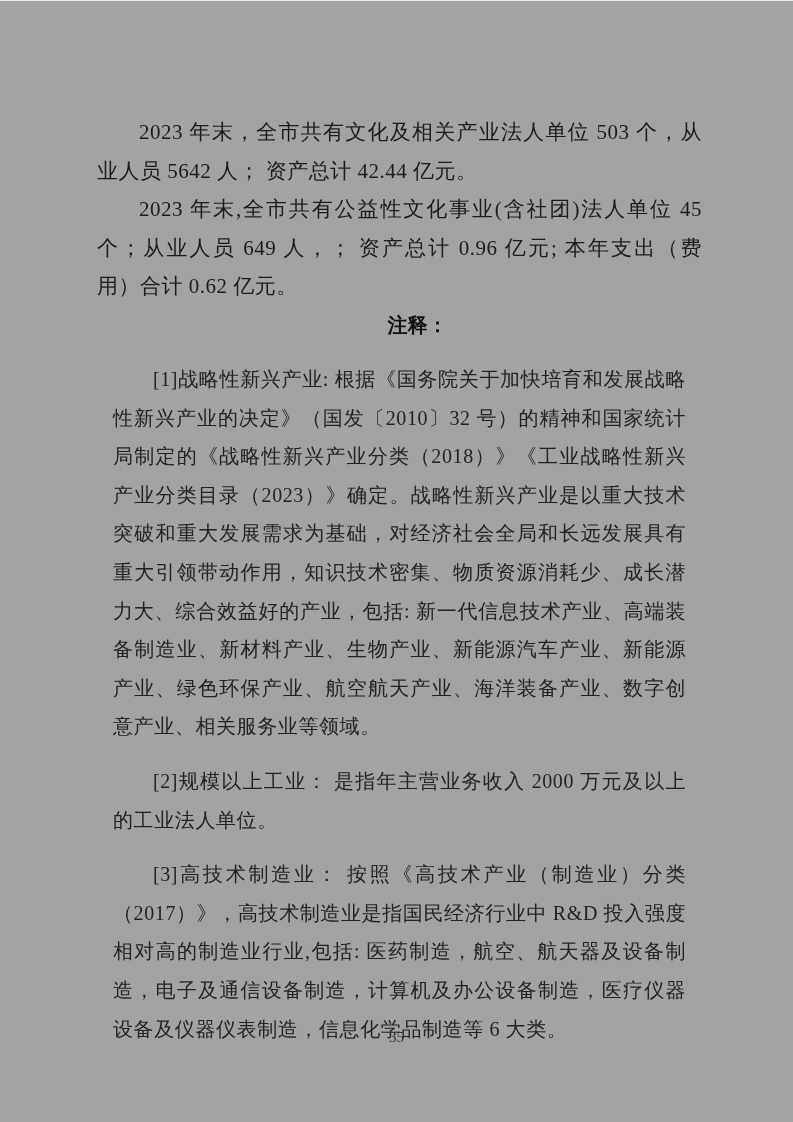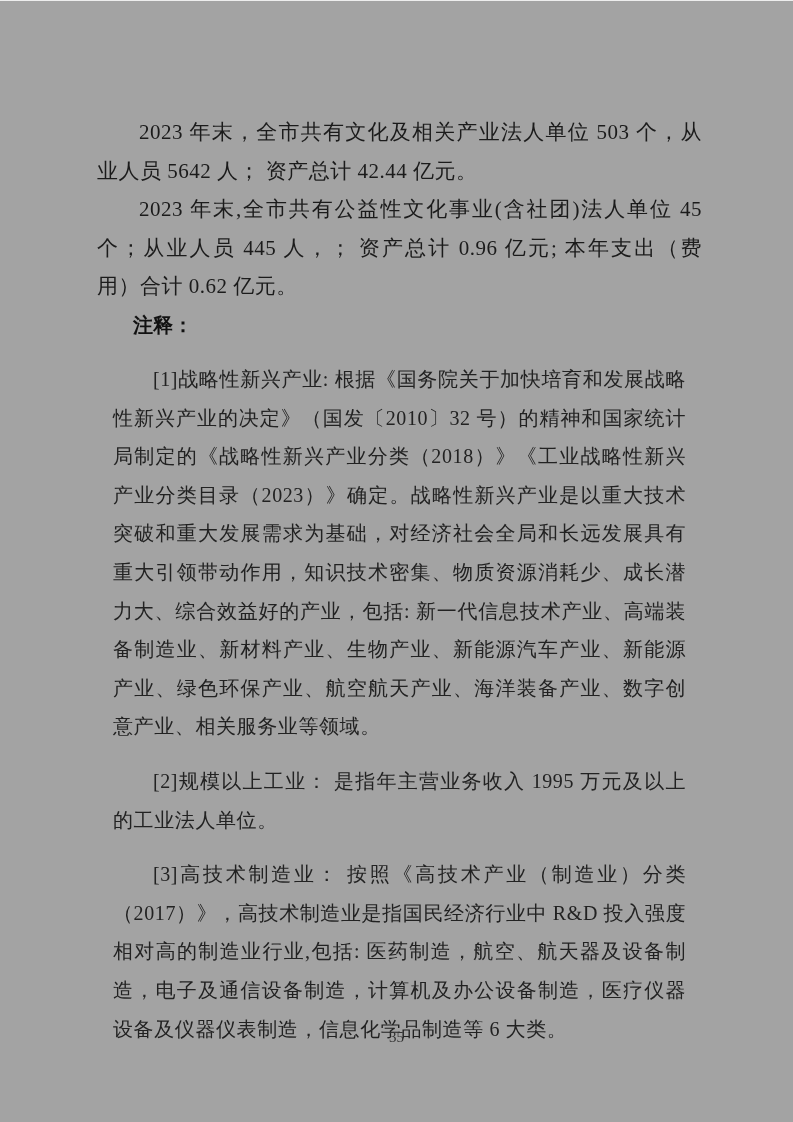--- a/index.html
+++ b/index.html
@@ -34,20 +34,21 @@
     color: #1b1b1b;
   }
   .notes-heading {
     margin: 0;
     font-family: "Liberation Sans", "DejaVu Sans", sans-serif;
     font-weight: bold;
     font-size: 20px;
     line-height: 38.5px;
     text-indent: 1.8em;
     color: #111111;
+    text-align: center;
   }
   .note {
     margin: 16px;
     font-size: 20px;
     line-height: 38.6px;
     text-align: justify;
     text-indent: 2em;
     letter-spacing: 0.6px;
     color: #222222;
   }
@@ -61,20 +62,20 @@
     color: #333333;
     font-family: "Liberation Serif", "DejaVu Serif", serif;
   }
 </style>
 </head>
 <body>
 
 <div class="page">
   <div class="content">
     <p class="para">2023 年末，全市共有文化及相关产业法人单位 503 个，从业人员 5642 人； 资产总计 42.44 亿元。</p>
-    <p class="para">2023 年末,全市共有公益性文化事业(含社团)法人单位 45 个；从业人员 445 人，； 资产总计 0.96 亿元; 本年支出（费用）合计 0.62 亿元。</p>
+    <p class="para">2023 年末,全市共有公益性文化事业(含社团)法人单位 45 个；从业人员 649 人，； 资产总计 0.96 亿元; 本年支出（费用）合计 0.62 亿元。</p>
     <p class="notes-heading">注释：</p>
     <p class="note">[1]战略性新兴产业: 根据《国务院关于加快培育和发展战略性新兴产业的决定》（国发〔2010〕32 号）的精神和国家统计局制定的《战略性新兴产业分类（2018）》《工业战略性新兴产业分类目录（2023）》确定。战略性新兴产业是以重大技术突破和重大发展需求为基础，对经济社会全局和长远发展具有重大引领带动作用，知识技术密集、物质资源消耗少、成长潜力大、综合效益好的产业，包括: 新一代信息技术产业、高端装备制造业、新材料产业、生物产业、新能源汽车产业、新能源产业、绿色环保产业、航空航天产业、海洋装备产业、数字创意产业、相关服务业等领域。</p>
-    <p class="note">[2]规模以上工业： 是指年主营业务收入 1995 万元及以上的工业法人单位。</p>
+    <p class="note">[2]规模以上工业： 是指年主营业务收入 2000 万元及以上的工业法人单位。</p>
     <p class="note">[3]高技术制造业： 按照《高技术产业（制造业）分类（2017）》，高技术制造业是指国民经济行业中 R&amp;D 投入强度相对高的制造业行业,包括: 医药制造，航空、航天器及设备制造，电子及通信设备制造，计算机及办公设备制造，医疗仪器设备及仪器仪表制造，信息化学品制造等 6 大类。</p>
   </div>
   <div class="page-number">35</div>
 </div>
 
 </body></html>

